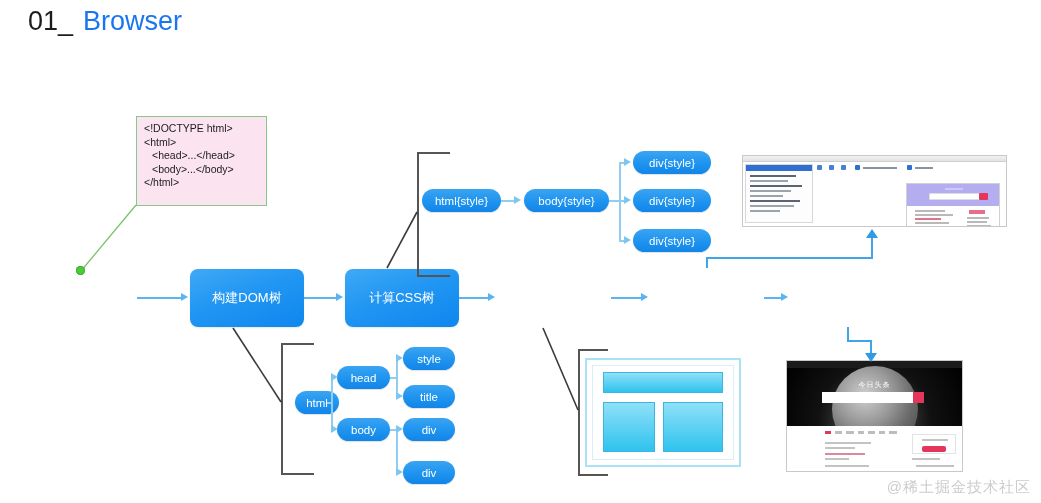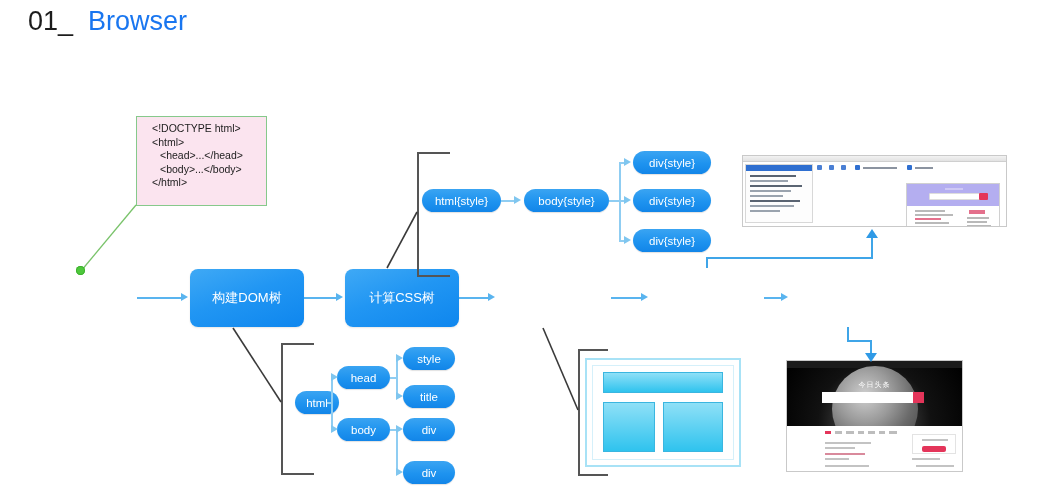--- a/index.html
+++ b/index.html
@@ -7,33 +7,33 @@
     width: 1041px; height: 503px;
     background: #ffffff;
     font-family: "Liberation Sans", "DejaVu Sans", sans-serif;
     overflow: hidden;
   }
   #stage { position: relative; width: 1041px; height: 503px; background:#fff; }
 
   
   .title { position:absolute; left:28px; top:6px; font-size:27px; letter-spacing:0px; white-space:nowrap; }
   .title .num { color:#1c1c1c; font-weight:400; }
-  .title .word { color:#1976f0; font-weight:400; margin-left:15px; }
+  .title .word { color:#1976f0; font-weight:400; margin-left:10px; }
 
   
   .url { position:absolute; left:187px; top:88px; font-size:13.5px; color:#232323; white-space:nowrap; }
 
   
   .codebox {
     position:absolute; left:136px; top:116px; width:131px; height:90px;
     background:#fbe4ef; border:1px solid #86c98b;
     padding:5px 7px; font-size:10.5px; line-height:13.6px; color:#1c1c1c;
     font-family:"Liberation Sans","DejaVu Sans",sans-serif;
   }
-  .codebox div { white-space:nowrap;margin-left:8px; }
+  .codebox div { white-space:nowrap; }
   .codebox .ind { padding-left:8px; }
 
   
   .mbox {
     position:absolute; width:114px; height:58px; border-radius:8px;
     background:linear-gradient(160deg,#3fa9f5 0%,#2196f3 45%,#0e86ee 100%);
     color:#ffffff; font-size:13px; display:flex; align-items:center;
     justify-content:center; white-space:nowrap; top:269px;
     box-shadow:0 1px 2px rgba(0,0,0,0.10);
   }
@@ -316,14 +316,15 @@
 
       </div>
     </div>
   </div>
 
   <div class="line vline" style="left:847px; top:327px; height:14px; background:#3fa5e8; width:2px;"></div>
   <div class="line hline" style="left:847px; top:340px; width:25px; background:#3fa5e8; height:2px;"></div>
   <div class="line vline" style="left:870px; top:340px; height:15px; background:#3fa5e8; width:2px;"></div>
   <div class="ar-d" style="left:865px; top:353px;"></div>
 
+  <div class="wm">@稀土掘金技术社区</div>
 
 </div>
 
 </body></html>

